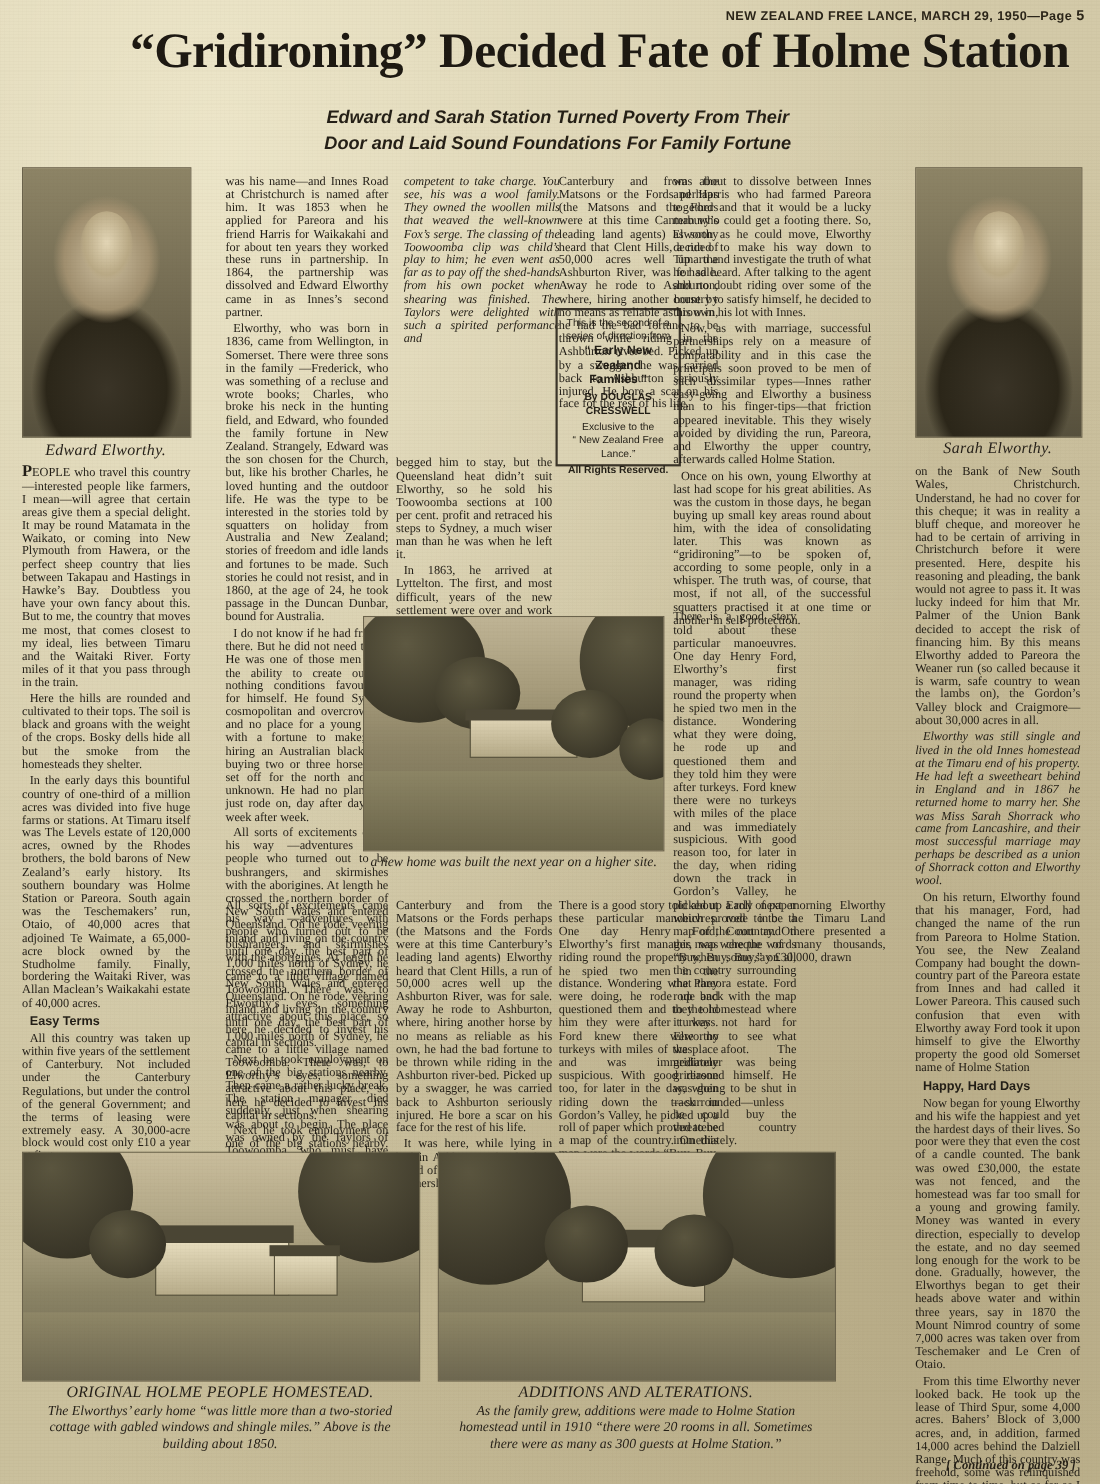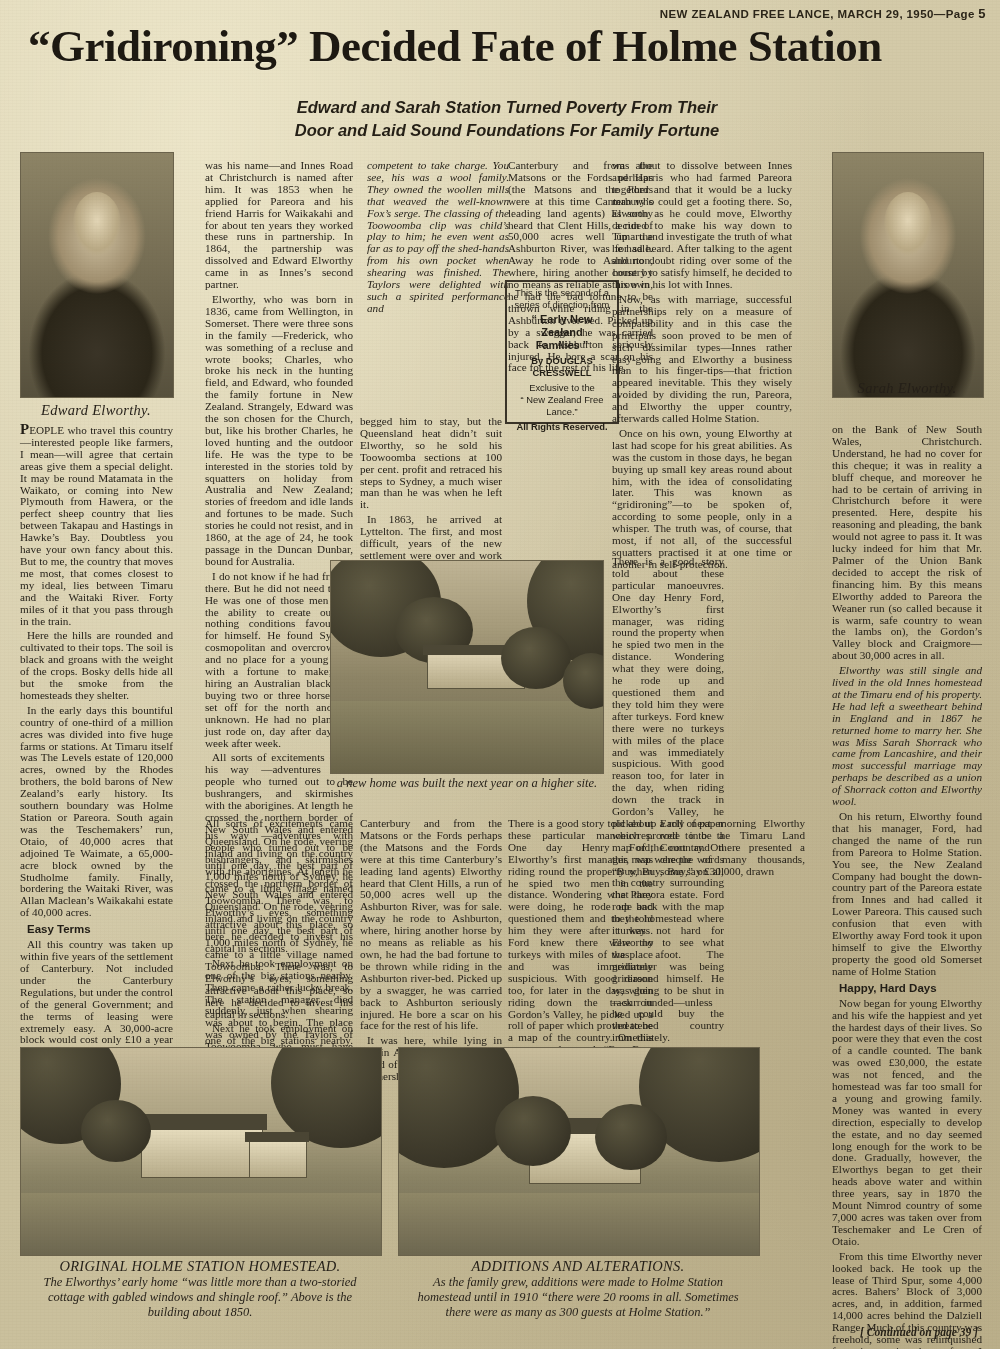--- a/index.html
+++ b/index.html
@@ -27,21 +27,21 @@
   }
   .masthead{
     position:absolute;top:6px;right:14px;
     font-family:"Liberation Sans", sans-serif;
     font-weight:bold;font-size:11.5px;letter-spacing:.4px;
     color:#2b2519;
   }
   .masthead .pg{font-size:13px;}
   h1.headline{
     position:absolute;top:20px;left:28px;width:944px;
-    margin:0;text-align:left;
+    margin:0;text-align:right;
     font-family:"Liberation Serif", serif;
     font-weight:bold;font-size:45px;line-height:52px;
     letter-spacing:-.5px;
     color:#1d1912;
     text-shadow:0 1px 0 rgba(255,250,230,.25);
   }
   .subhead{
     position:absolute;top:96px;left:222px;width:570px;
     text-align:center;
     font-family:"Liberation Sans", sans-serif;
@@ -165,21 +165,21 @@
   <div class="photo" id="portrait-left">
     <div class="portrait-face"></div>
   </div>
   <div class="cap" style="left:20px;top:402px;width:152px;">
     <div class="t1">Edward Elworthy.</div>
   </div>
 
   <div class="photo" id="portrait-right">
     <div class="portrait-face"></div>
   </div>
-  <div class="cap" style="left:832px;top:380px;width:150px;text-align:center;">
+  <div class="cap" style="left:832px;top:400px;width:150px;text-align:center;">
     <div class="t1">Sarah Elworthy.</div>
   </div>
 
   <div class="col" style="left:20px;top:424px;width:153px;">
     <p class="noind drop">PEOPLE who travel this country—interested people like farmers, I mean—will agree that certain areas give them a special delight. It may be round Matamata in the Waikato, or coming into New Plymouth from Hawera, or the perfect sheep country that lies between Takapau and Hastings in Hawke’s Bay. Doubtless you have your own fancy about this. But to me, the country that moves me most, that comes closest to my ideal, lies between Timaru and the Waitaki River. Forty miles of it that you pass through in the train.</p>
     <p>Here the hills are rounded and cultivated to their tops. The soil is black and groans with the weight of the crops. Bosky dells hide all but the smoke from the homesteads they shelter.</p>
     <p>In the early days this bountiful country of one-third of a million acres was divided into five huge farms or stations. At Timaru itself was The Levels estate of 120,000 acres, owned by the Rhodes brothers, the bold barons of New Zealand’s early history. Its southern boundary was Holme Station or Pareora. South again was the Teschemakers’ run, Otaio, of 40,000 acres that adjoined Te Waimate, a 65,000-acre block owned by the Studholme family. Finally, bordering the Waitaki River, was Allan Maclean’s Waikakahi estate of 40,000 acres.</p>
     <p class="sub-h">Easy Terms</p>
     <p>All this country was taken up within five years of the settlement of Canterbury. Not included under the Canterbury Regulations, but under the control of the general Government; and the terms of leasing were extremely easy. A 30,000-acre block would cost only £10 a year at first.</p>
     <p>“Oh,” you might say, “no wonder all these people made money.” The point is, very few of them did. The first man, for instance, who took up Pareora was never wealthy. Innes</p>
@@ -274,23 +274,23 @@
       <div class="tr" style="left:-20px;top:-24px;width:120px;height:120px;"></div>
       <div class="tr" style="left:250px;top:-30px;width:140px;height:130px;"></div>
       <div class="bld" style="left:120px;top:80px;width:120px;height:48px;"></div>
       <div class="rf" style="left:114px;top:66px;width:132px;height:16px;"></div>
       <div class="bld" style="left:228px;top:92px;width:56px;height:36px;"></div>
       <div class="rf" style="left:224px;top:84px;width:64px;height:10px;"></div>
       <div class="tr" style="left:60px;top:52px;width:70px;height:62px;"></div>
     </div>
   </div>
   <div class="cap" style="left:18px;top:1258px;width:364px;">
-    <div class="t1">ORIGINAL HOLME STATION HOMESTEAD.</div>
+    <div class="t1">ORIGINAL HOLME PEOPLE HOMESTEAD.</div>
     <div class="t2">The Elworthys’ early home “was little more than a two-storied</div>
-    <div class="t2">cottage with gabled windows and shingle roof.” Above is the</div>
+    <div class="t2">cottage with gabled windows and shingle miles.” Above is the</div>
     <div class="t2">building about 1850.</div>
   </div>
 
   <div class="photo" id="photo-additions">
     <div class="scene-b">
       <div class="grd"></div>
       <div class="tr" style="left:-30px;top:-30px;width:150px;height:150px;"></div>
       <div class="tr" style="left:240px;top:-36px;width:160px;height:150px;"></div>
       <div class="bld" style="left:130px;top:84px;width:110px;height:50px;"></div>
       <div class="rf" style="left:124px;top:70px;width:122px;height:16px;"></div>

